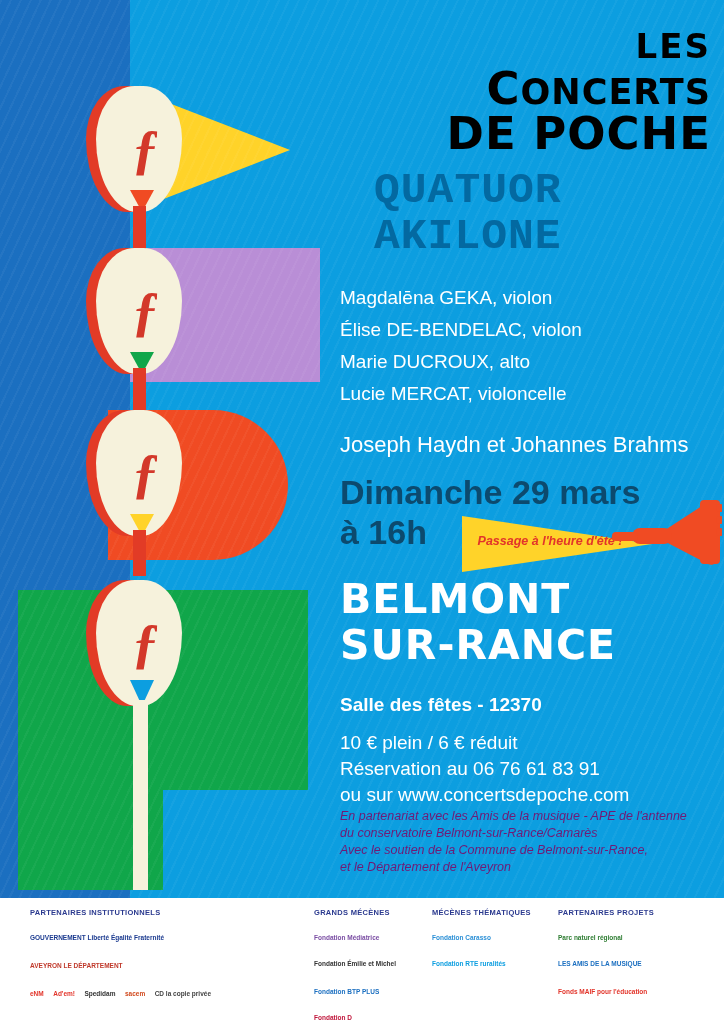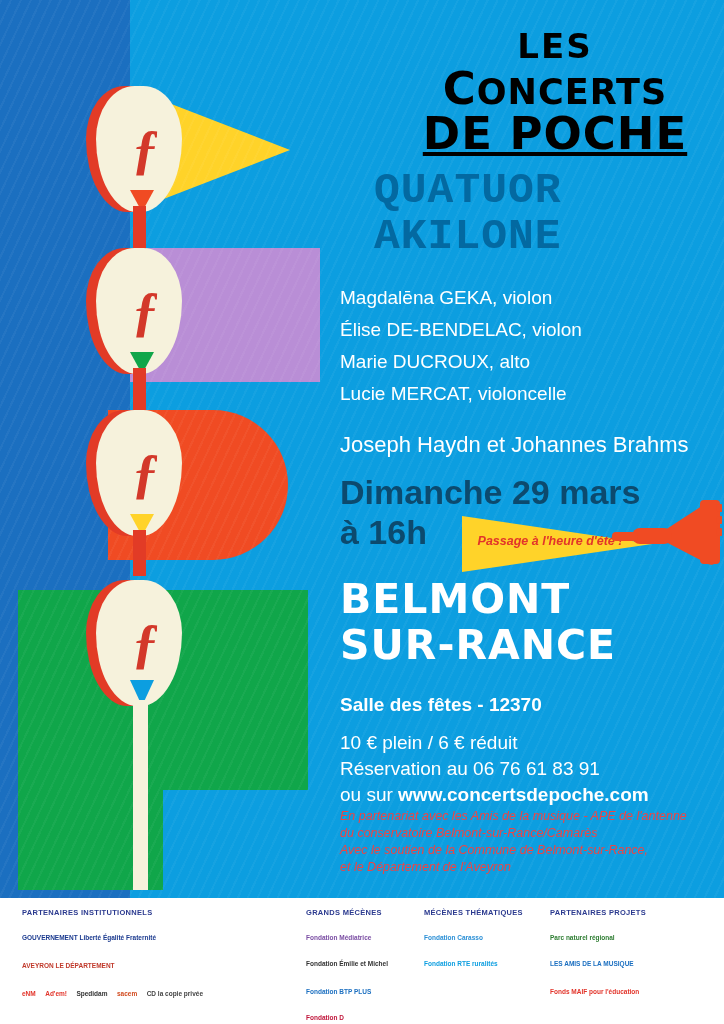--- a/index.html
+++ b/index.html
@@ -63,34 +63,33 @@
   .violin .fhole{
     position:absolute;left:36px;top:36px;
     color:#d3382a;font-family:"Liberation Serif",serif;font-size:54px;
     line-height:54px;font-style:italic;font-weight:bold;
   }
   .neck{
     position:absolute;width:13px;background:#e23b26;
   }
   .tri{position:absolute;width:0;height:0;}
   .logo{
-    position:absolute;left:390px;top:26px;width:330px;text-align:center;
+    position:absolute;left:381px;top:26px;width:330px;text-align:right;
   }
   .logo .l1{
     font-size:34px;font-weight:bold;letter-spacing:2px;
     font-family:"DejaVu Sans",sans-serif;
   }
   .logo .l2{
     font-size:45px;font-weight:bold;letter-spacing:1px;margin-top:-4px;
     font-family:"DejaVu Sans",sans-serif;
   }
   .logo .l3{
     font-size:45px;font-weight:bold;letter-spacing:1px;margin-top:-8px;
     font-family:"DejaVu Sans",sans-serif;
-    text-decoration:underline;
   }
   .logo .small{font-size:0.78em;}
 
   .title{
     position:absolute;left:340px;top:168px;width:380px;
     font-size:43px;font-weight:bold;line-height:46px;letter-spacing:1px;
     font-family:Liberation Mono, monospace;color:#0369a1;margin-left:34px;
   }
 
   .performers{
@@ -132,29 +131,29 @@
     font-family:"DejaVu Sans",sans-serif;color:#ffffff;
   }
   .venue{
     position:absolute;left:340px;top:694px;width:380px;
     font-size:19px;font-weight:bold;color:#ffffff;
   }
   .prices{
     position:absolute;left:340px;top:730px;width:390px;
     font-size:19px;line-height:26px;color:#ffffff;
   }
-  .prices .url{font-weight:bold;}
+  .prices .url{font-weight:normal;}
   .partners-txt{
     position:absolute;left:340px;top:808px;width:380px;
-    font-size:12.5px;font-style:italic;line-height:17px;color:#ef4444;
+    font-size:12.5px;font-style:italic;line-height:17px;color:#701a75;
   }
 
   
   .footer{
-    position:absolute;left:0;top:898px;width:656px;height:126px;background:#ffffff;
+    position:absolute;left:8px;top:898px;width:656px;height:126px;background:#ffffff;
   }
   .f-group{position:absolute;}
   .f-head{
     font-size:7.5px;font-weight:bold;color:#2b3a8f;letter-spacing:0.3px;
   }
   .lg{
     display:inline-block;height:22px;margin:4px 5px 0 0;vertical-align:middle;
     font-size:6.5px;font-weight:bold;color:#b3123a;line-height:22px;
   }
 </style>

